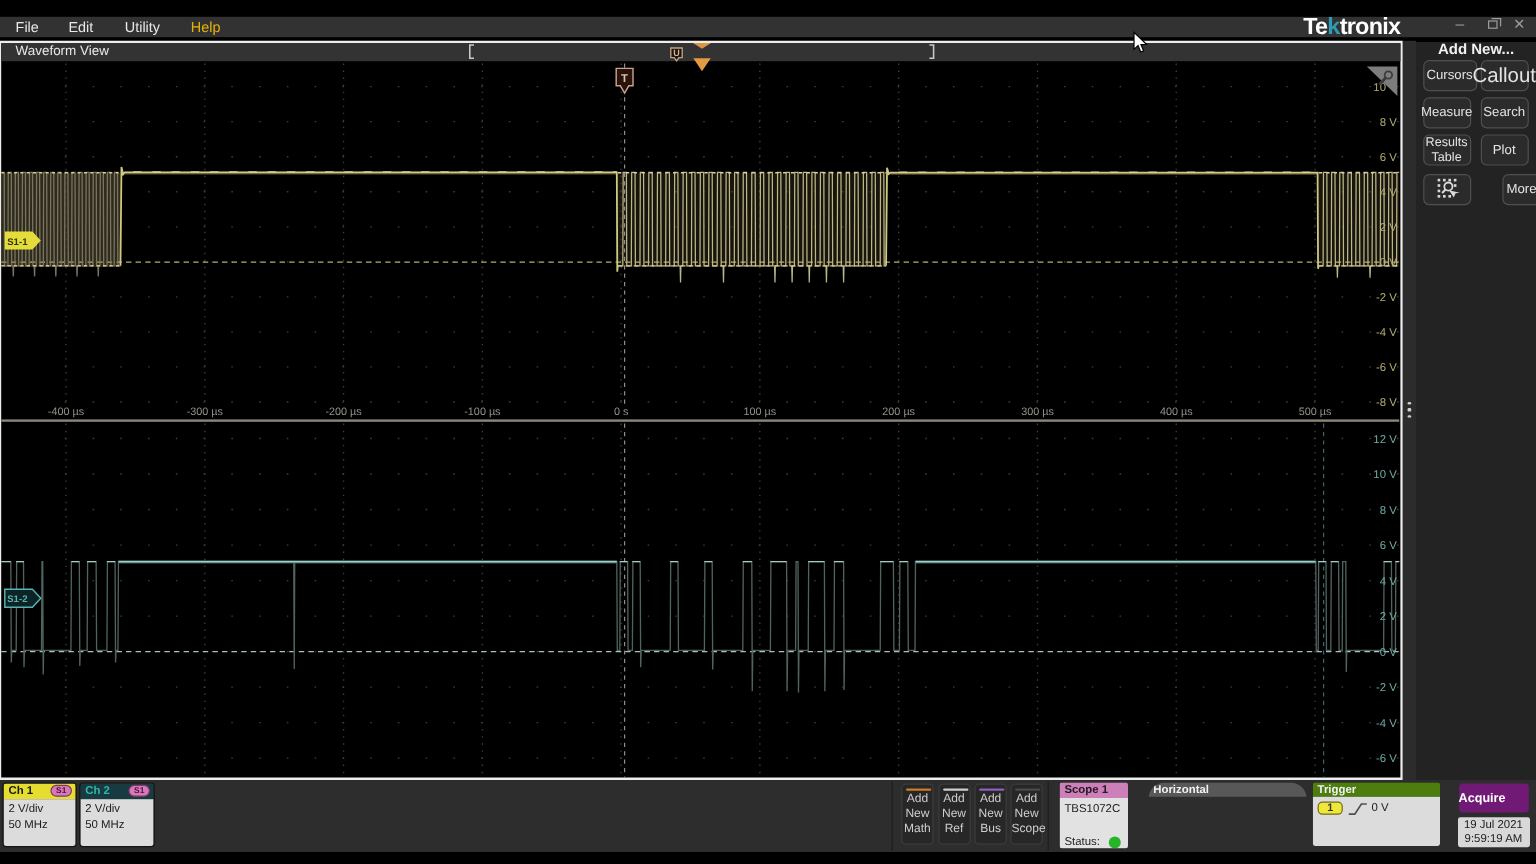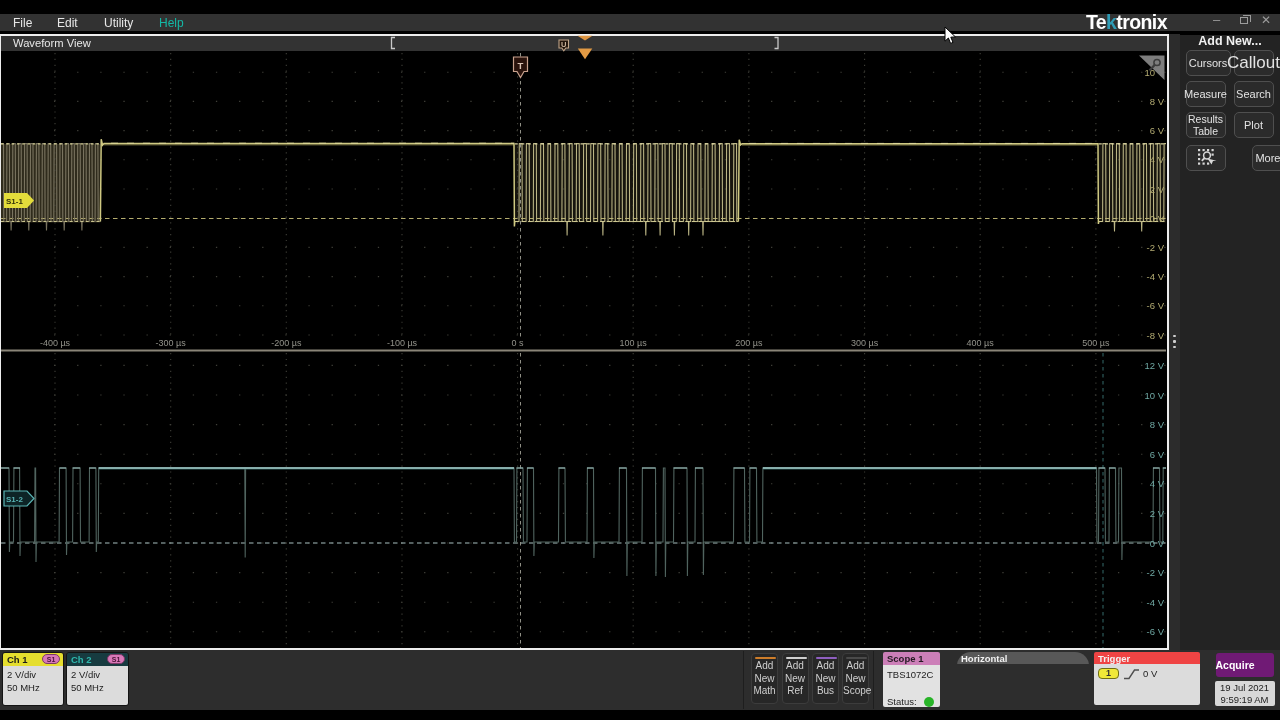--- a/index.html
+++ b/index.html
@@ -6,21 +6,21 @@
 *{box-sizing:border-box}
 .abs{position:absolute}
 </style></head>
 <body>
 <div class="abs" style="left:0;top:0;width:1280px;height:720px;background:#000">
 
 <div class="abs" style="left:0;top:14px;width:1280px;height:16.5px;background:#323232"></div>
 <div class="abs" style="left:13px;top:15.5px;font-size:12px;color:#e8e8e8">File</div>
 <div class="abs" style="left:57px;top:15.5px;font-size:12px;color:#e8e8e8">Edit</div>
 <div class="abs" style="left:104px;top:15.5px;font-size:12px;color:#e8e8e8">Utility</div>
-<div class="abs" style="left:159px;top:15.5px;font-size:12px;color:#14b8a6">Help</div>
+<div class="abs" style="left:159px;top:15.5px;font-size:12px;color:#eab308">Help</div>
 
 <div class="abs" style="left:1086px;top:11px;font-size:19.5px;font-weight:bold;color:#fff;letter-spacing:-0.6px">Te<span style="color:#2e9bb5">k</span>tronix</div>
 
 <div class="abs" style="left:1213px;top:12px;width:14px;height:16px;color:#9c9c9c;font-size:13px">–</div>
 <div class="abs" style="left:1240px;top:17px;width:8px;height:7px;border:1.2px solid #9c9c9c"></div>
 <div class="abs" style="left:1243px;top:14.5px;width:8px;height:7px;border-top:1.2px solid #9c9c9c;border-right:1.2px solid #9c9c9c"></div>
 <div class="abs" style="left:1261px;top:13px;color:#9c9c9c;font-size:12px">✕</div>
 
 <div class="abs" style="left:0;top:33.5px;width:1168.5px;height:616.5px;background:#000;border:2px solid #ededed;border-left-width:1px"></div>
 <div class="abs" style="left:1px;top:35.5px;width:1165.5px;height:15px;background:#333333"></div>
@@ -215,21 +215,21 @@
         <span style="position:absolute;left:4px;top:31px">Status:</span>
         <span style="position:absolute;left:41px;top:32px;width:10px;height:10px;border-radius:50%;background:#28b428"></span>
       </div>
     </div>
     <div style="position:absolute;left:957px;top:652px;width:132px;height:53px;border-radius:14px;overflow:hidden">
       <div style="position:absolute;left:0;top:0;width:100%;height:11.5px;background:#585858">
         <span style="position:absolute;left:4px;top:0.5px;font-size:9.5px;font-weight:bold;color:#f2f2f2">Horizontal</span>
       </div>
     </div>
     <div style="position:absolute;left:1094px;top:652px;width:106px;height:53px;border-radius:2px;overflow:hidden">
-      <div style="position:absolute;left:0;top:0;width:100%;height:11.5px;background:#ef4444">
+      <div style="position:absolute;left:0;top:0;width:100%;height:11.5px;background:#4d7c0f">
         <span style="position:absolute;left:4px;top:0.5px;font-size:9.5px;font-weight:bold;color:#f2f2f2">Trigger</span>
       </div>
       <div style="position:absolute;left:0;top:11.5px;width:100%;bottom:0;background:#dcdcdc;color:#1c1c1c;font-size:9.5px">
         <span style="position:absolute;left:4px;top:4px;width:21px;height:11px;background:#f0e838;border:1.5px solid #6e6e16;border-radius:4px;font-size:9px;font-weight:bold;color:#333;text-align:center;line-height:8.5px;box-sizing:border-box">1</span>
         <svg style="position:absolute;left:29px;top:3px" width="18" height="14" viewBox="0 0 18 14">
           <path d="M1,11.5 L6,11.5 L11.5,3 L16,3" fill="none" stroke="#4f4f4f" stroke-width="1.4"></path>
         </svg>
         <span style="position:absolute;left:49px;top:4px">0 V</span>
       </div>
     </div>

